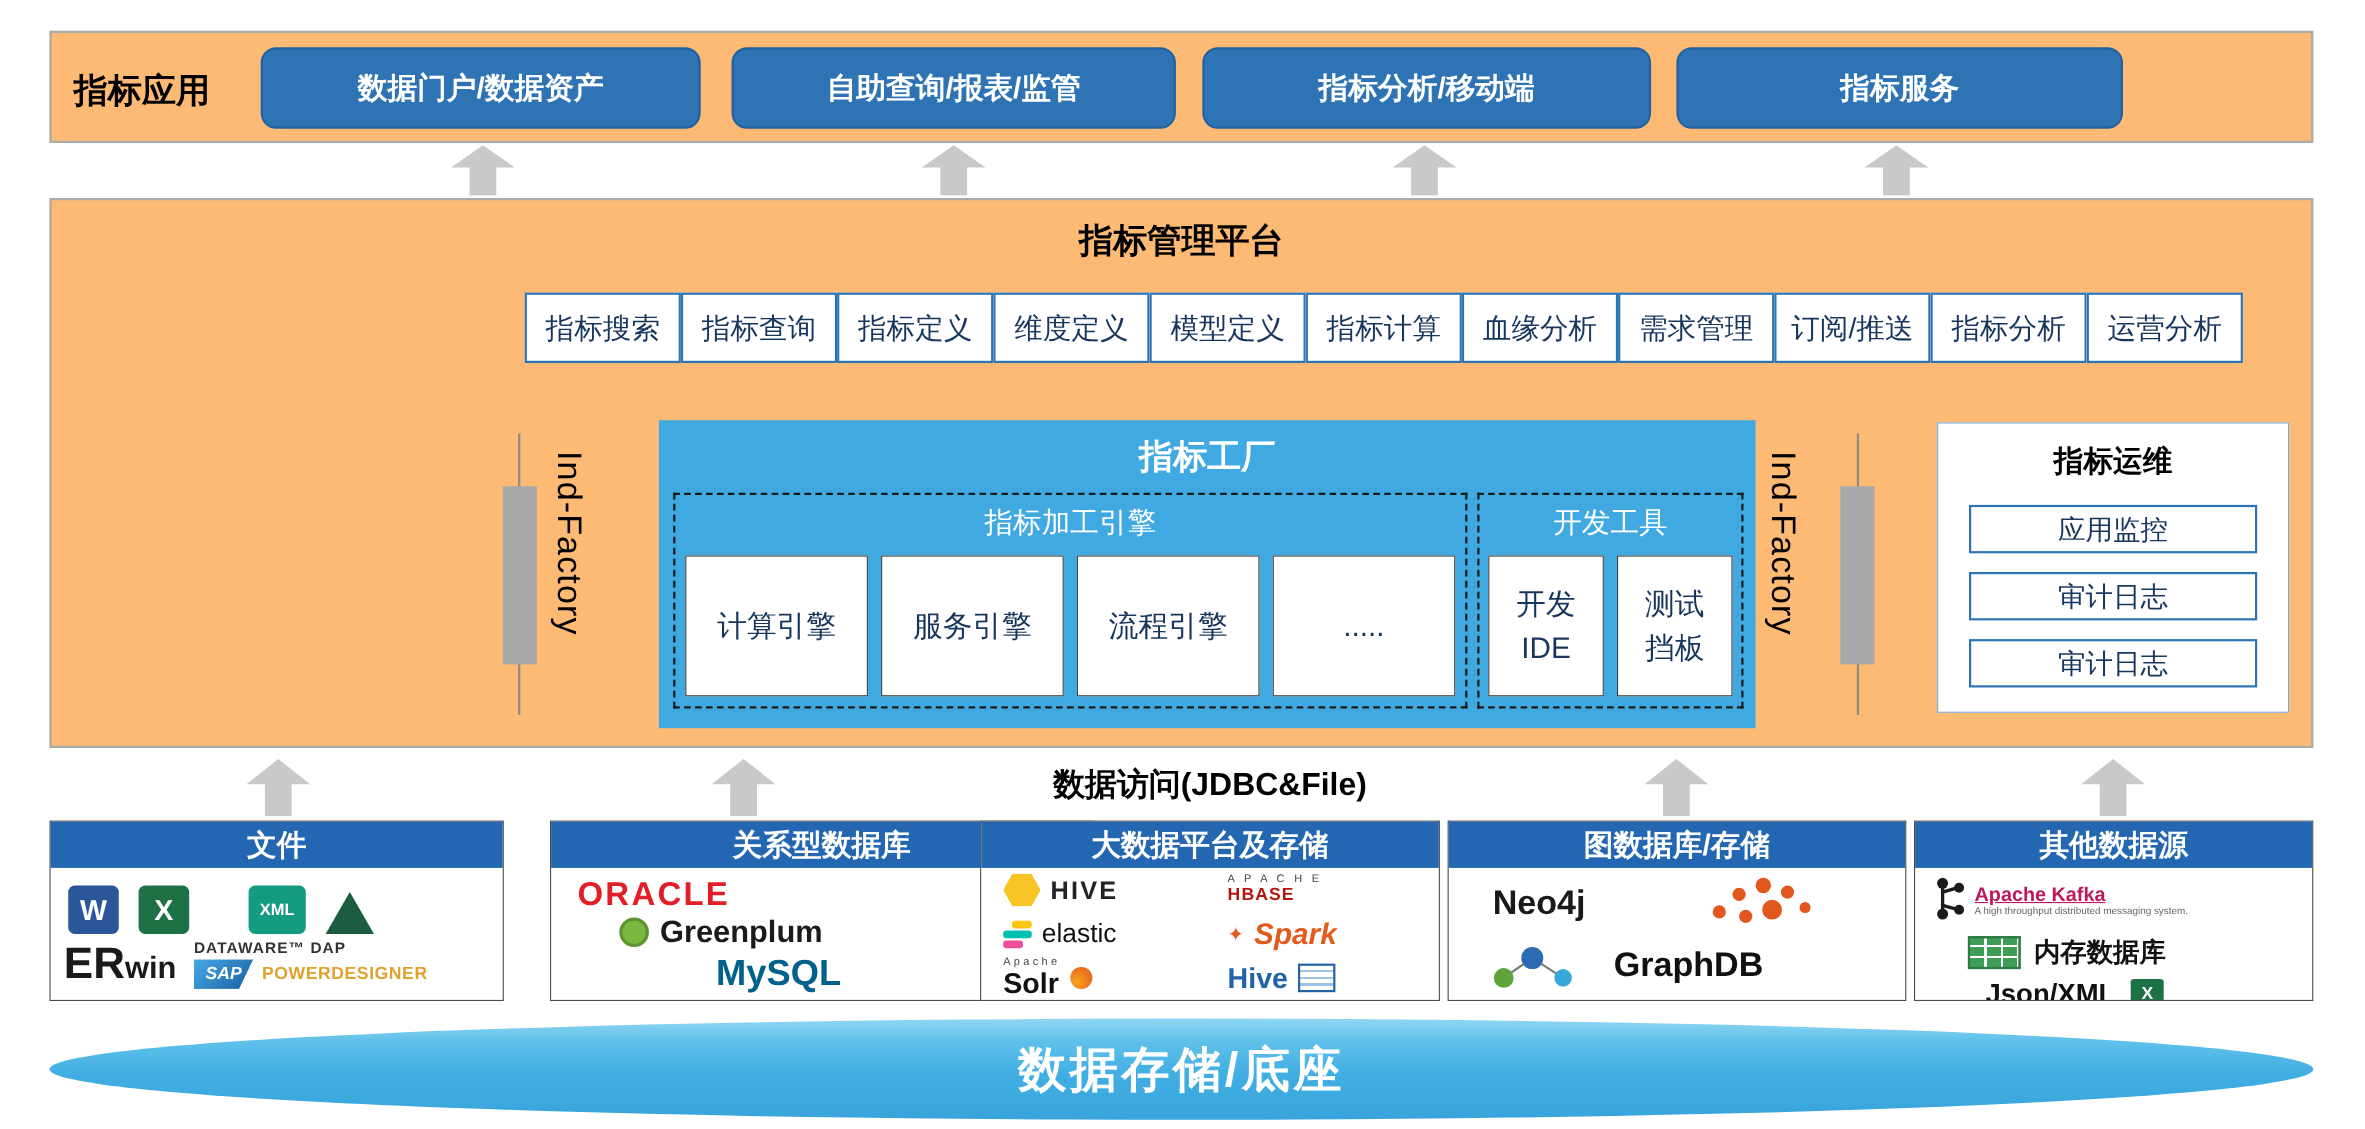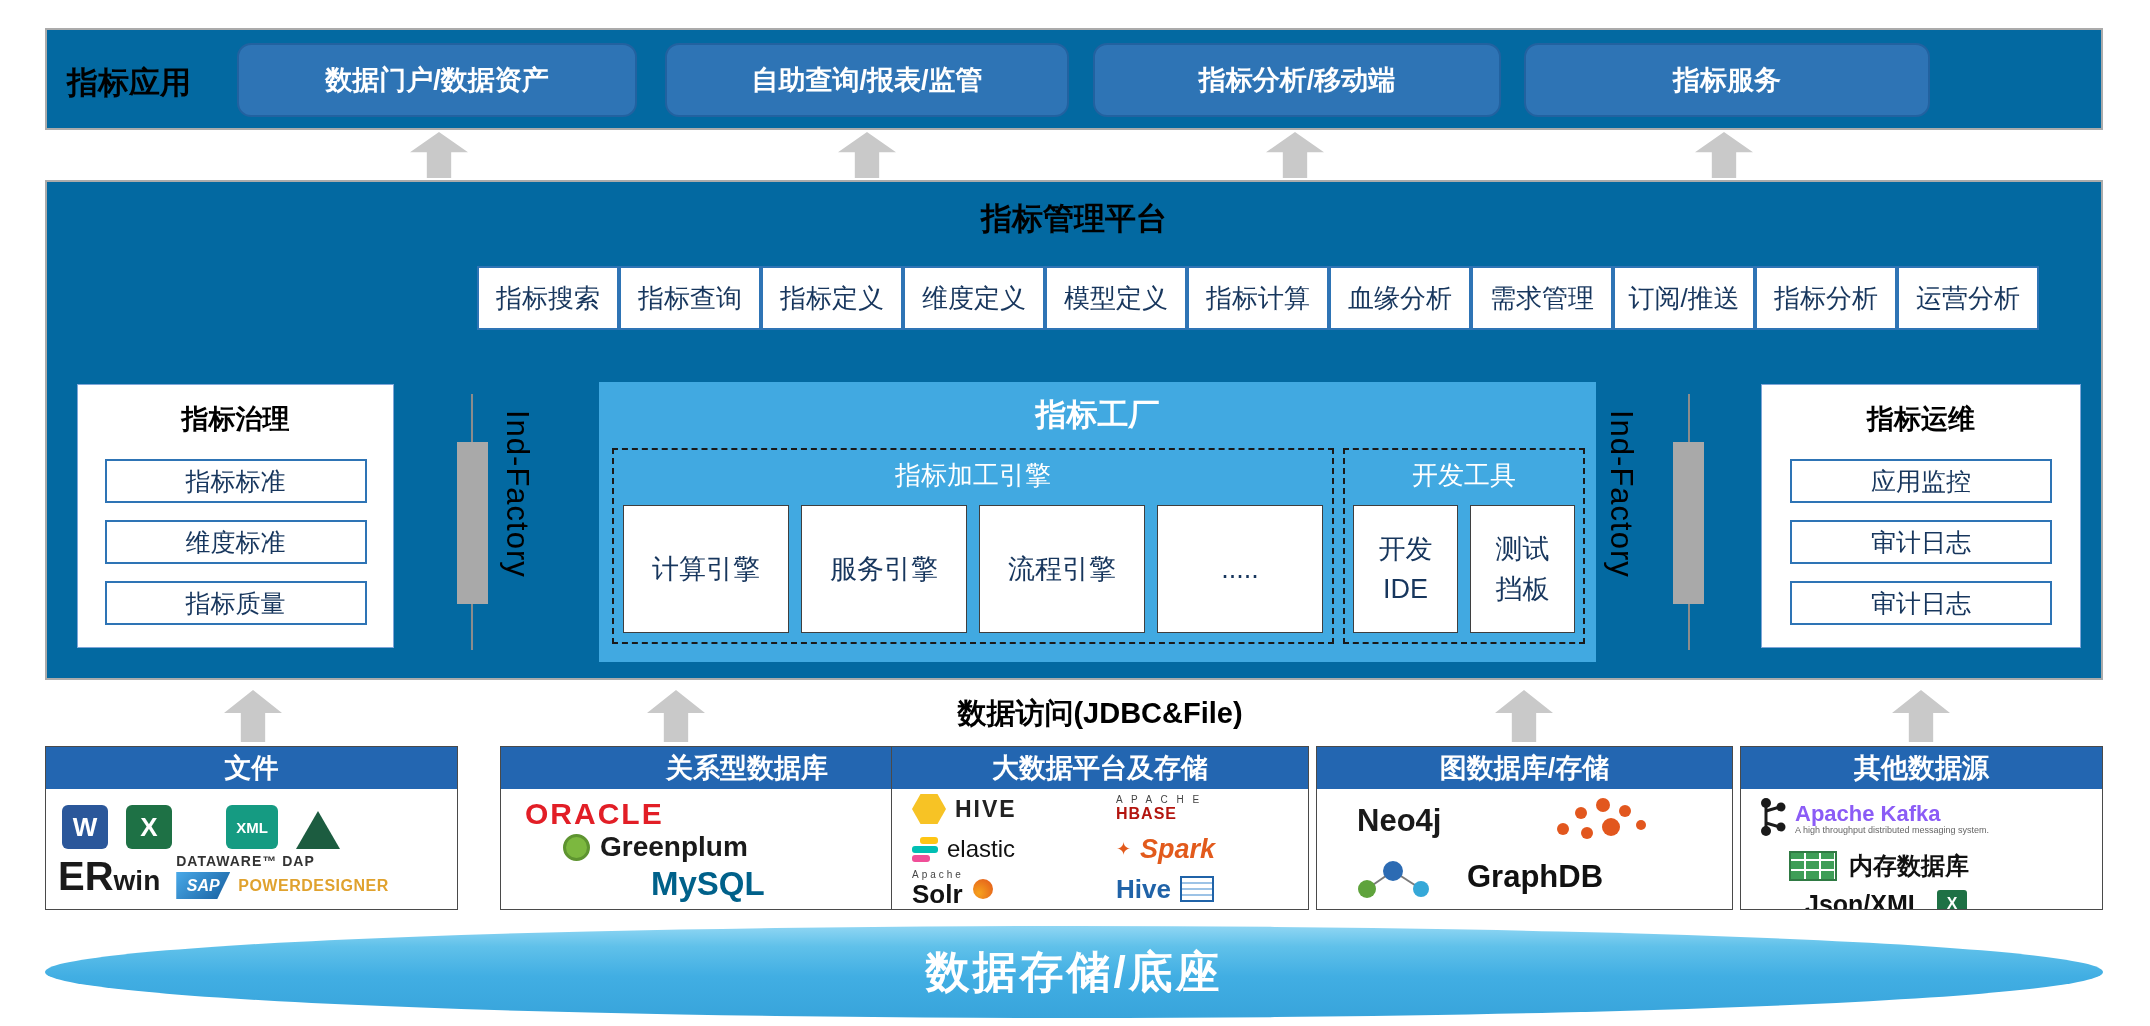--- a/index.html
+++ b/index.html
@@ -1,17 +1,17 @@
 <!DOCTYPE html>
 <html><head>
 <meta charset="utf-8">
 <style>
   html,body{margin:0;padding:0;background:#fff;}
   .canvas{position:relative;width:2150px;height:1026px;background:#fff;font-family:"Liberation Sans",sans-serif;overflow:hidden;}
-  .panel{position:absolute;background:#0369a1;border:2px solid #ABABAB;box-sizing:border-box;}
+  .panel{position:absolute;background:#fdba74;border:2px solid #ABABAB;box-sizing:border-box;}
 
   
   .app-row{left:45px;top:28px;width:2058px;height:102px;}
   .app-label{position:absolute;left:20px;top:32px;font-size:31px;font-weight:bold;color:#000;}
   .app-btn{position:absolute;top:13px;height:74px;background:#2E74B5;border:2px solid #2262A0;border-radius:14px;color:#fff;font-size:27px;font-weight:bold;display:flex;align-items:center;justify-content:center;box-sizing:border-box;}
   .arrow-up{position:absolute;width:58px;background:#C9C9C9;clip-path:polygon(50% 0,100% 44%,71% 44%,71% 100%,29% 100%,29% 44%,0 44%);}
 
   
   .platform{left:45px;top:180px;width:2058px;height:500px;}
   .platform-title{text-align:center;font-size:31px;font-weight:bold;color:#000;padding-top:16px;}
@@ -88,21 +88,21 @@
 
   
   .neo4j{position:absolute;left:40px;top:14px;font-size:31px;font-weight:bold;color:#1A1A1A;}
   .graphdb-dots{position:absolute;left:228px;top:6px;}
   .molecule{position:absolute;left:34px;top:68px;}
   .graphdb{position:absolute;left:150px;top:70px;font-size:31px;font-weight:bold;color:#111;}
 
   
   .kafka-row{display:flex;align-items:center;gap:8px;padding:4px 0 0 16px;height:52px;}
   .kafka-col{display:flex;flex-direction:column;line-height:1.1;}
-  .kafka-name{font-size:22px;font-weight:bold;color:#8b5cf6;}
+  .kafka-name{font-size:18px;font-weight:bold;color:#be185d;text-decoration:underline;}
   .kafka-tag{font-size:9px;color:#666;}
   .memdb-row{display:flex;align-items:center;gap:12px;padding:4px 0 0 48px;height:34px;}
   .grid-icon{width:48px;height:30px;border:2px solid #2F7A43;background-color:#3E9E57;background-image:repeating-linear-gradient(90deg,transparent 0 13px,#fff 13px 15px),repeating-linear-gradient(0deg,transparent 0 8px,#fff 8px 10px);box-sizing:border-box;}
   .memdb{font-size:24px;font-weight:bold;color:#111;}
   .json-row{display:flex;align-items:center;gap:14px;padding:4px 0 0 64px;height:34px;}
   .jsonxml{font-size:25px;font-weight:bold;color:#111;}
   .excel-small{width:30px;height:28px;background:#1E7145;color:#fff;font-size:16px;font-weight:bold;display:flex;align-items:center;justify-content:center;border-radius:3px;}
 
   
   .storage{position:absolute;left:45px;top:926px;width:2058px;height:92px;border-radius:50%;background:linear-gradient(180deg,#90D6F3 0%,#60C1EA 22%,#41AEE3 55%,#38A4DB 100%);display:flex;align-items:center;justify-content:center;color:#fff;font-size:44px;font-weight:bold;letter-spacing:3px;}
@@ -135,28 +135,20 @@
       <div class="module">维度定义</div>
       <div class="module">模型定义</div>
       <div class="module">指标计算</div>
       <div class="module">血缘分析</div>
       <div class="module">需求管理</div>
       <div class="module">订阅/推送</div>
       <div class="module">指标分析</div>
       <div class="module">运营分析</div>
     </div>
 
-    <div class="subpanel" style="left:30px;top:202px;width:317px;height:264px;">
-      <div class="subpanel-title">指标治理</div>
-      <div class="sub-items">
-        <div class="std-item">指标标准</div>
-        <div class="std-item">维度标准</div>
-        <div class="std-item">指标质量</div>
-      </div>
-    </div>
 
     <div class="vline" style="left:424px;top:212px;height:256px;"></div>
     <div class="vbar" style="left:410px;top:260px;height:162px;"></div>
     <div class="vlabel" style="left:452px;top:228px;">Ind-Factory</div>
 
     <div class="factory">
       <div class="factory-title">指标工厂</div>
 
       <div class="dashed-group" style="left:13px;top:66px;width:722px;height:196px;">
         <div class="group-title">指标加工引擎</div>

